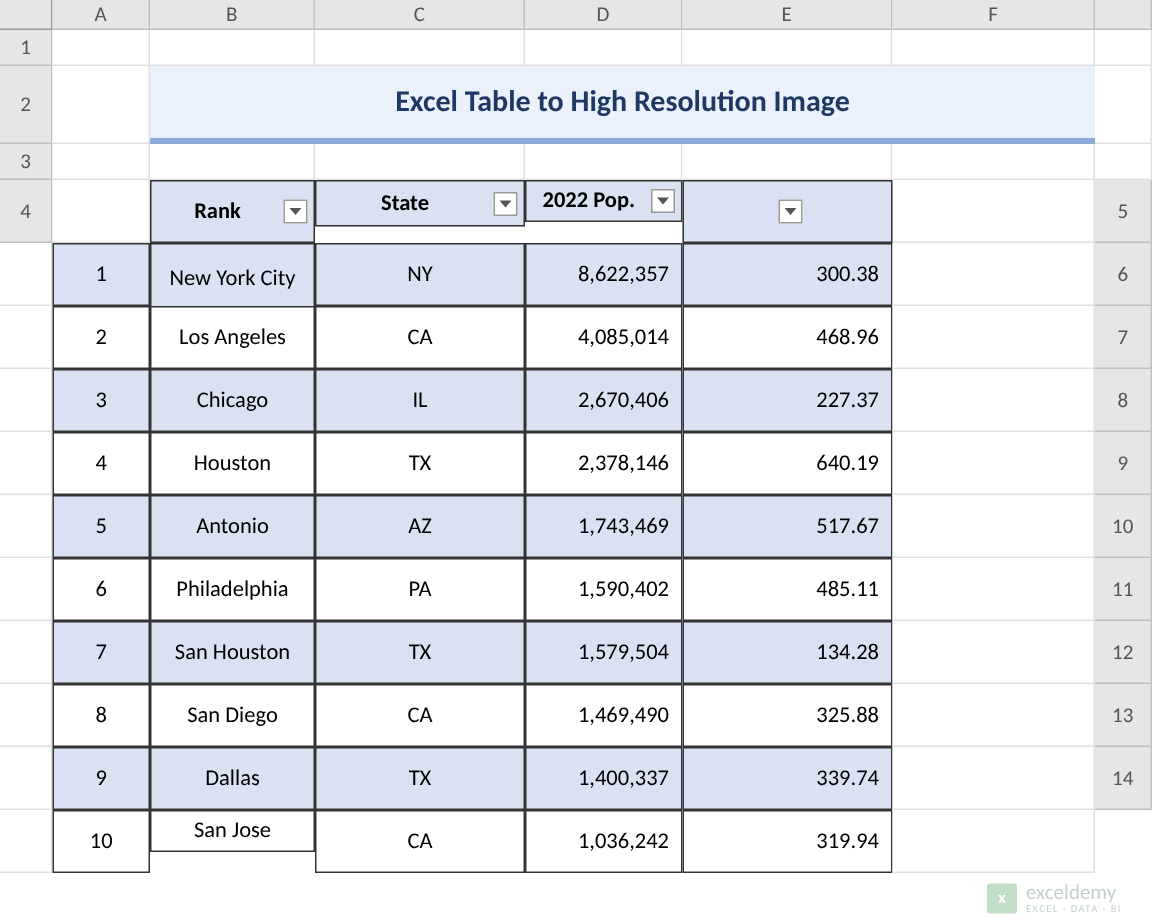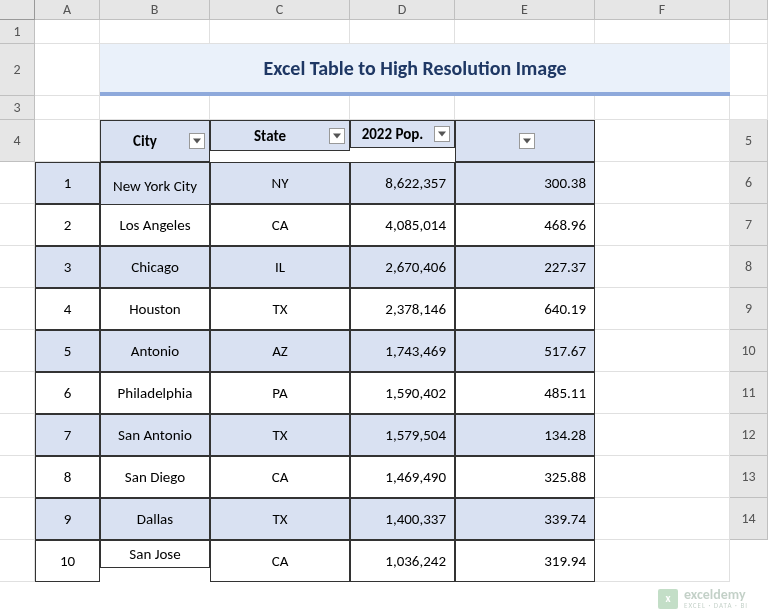--- a/index.html
+++ b/index.html
@@ -110,21 +110,21 @@
       margin-right: 6px;
       border-radius: 2px;
       display: flex;
       align-items: center;
       justify-content: center;
       color: #fff;
       font-weight: bold;
       font-size: 11px;
     }
     .watermark-text { display: flex; flex-direction: column; line-height: 1; }
-    .watermark-main { font-weight: bold; }
+    .watermark-main { font-weight: normal; }
     .watermark-sub { font-size: 7px; letter-spacing: 1px; }
     sup { font-size: 0.7em; }
   </style>
 </head>
 <body>
 
 <div class="grid" id="grid" style="grid-template-rows: 20px 24px 52px 24px 42px 42px 42px 42px 42px 42px 42px 42px 42px 42px 42px;">
     <div class="col-header" style="border-right:1px solid #999;border-bottom:1px solid #999"></div>
     <div class="col-header">A</div>
     <div class="col-header">B</div>
@@ -149,21 +149,21 @@
     <div class="cell" style="height:24px"></div>
     <div class="cell" style="height:24px"></div>
     <div class="cell" style="height:24px"></div>
     <div class="cell" style="height:24px"></div>
     <div class="cell" style="height:24px"></div>
     <div class="cell" style="height:24px"></div>
     <div class="cell" style="height:24px"></div>
     <div class="row-header" style="height:42px">4</div>
     <div class="cell" style="height:42px"></div>
     <div class="table-header" style="height:42px">
-      <span class="header-label">City</span>
+      <span class="header-label">Rank</span>
       <div class="filter-btn">
         <svg viewBox="0 0 10 6">
           <path d="M0 0 L5 6 L10 0 Z" fill="#555"></path>
         </svg>
       </div>
     </div>
     <div class="table-header" style="height:31px">
       <span class="header-label">State</span>
       <div class="filter-btn">
         <svg viewBox="0 0 10 6">
@@ -206,21 +206,21 @@
     <div class="row-header" style="height:42px">9</div>
     <div class="cell" style="height:42px"></div>
     <div class="row-odd" style="display:contents"><div class="data-cell center" style="height:42px">5</div><div class="data-cell center" style="height:42px">Antonio</div><div class="data-cell center" style="height:42px">AZ</div><div class="data-cell right" style="height:42px">1,743,469</div><div class="data-cell right" style="height:42px">517.67</div></div>
     <div class="cell" style="height:42px"></div>
     <div class="row-header" style="height:42px">10</div>
     <div class="cell" style="height:42px"></div>
     <div class="row-even" style="display:contents"><div class="data-cell center" style="height:42px">6</div><div class="data-cell center" style="height:42px">Philadelphia</div><div class="data-cell center" style="height:42px">PA</div><div class="data-cell right" style="height:42px">1,590,402</div><div class="data-cell right" style="height:42px">485.11</div></div>
     <div class="cell" style="height:42px"></div>
     <div class="row-header" style="height:42px">11</div>
     <div class="cell" style="height:42px"></div>
-    <div class="row-odd" style="display:contents"><div class="data-cell center" style="height:42px">7</div><div class="data-cell center" style="height:42px">San Antonio</div><div class="data-cell center" style="height:42px">TX</div><div class="data-cell right" style="height:42px">1,579,504</div><div class="data-cell right" style="height:42px">134.28</div></div>
+    <div class="row-odd" style="display:contents"><div class="data-cell center" style="height:42px">7</div><div class="data-cell center" style="height:42px">San Houston</div><div class="data-cell center" style="height:42px">TX</div><div class="data-cell right" style="height:42px">1,579,504</div><div class="data-cell right" style="height:42px">134.28</div></div>
     <div class="cell" style="height:42px"></div>
     <div class="row-header" style="height:42px">12</div>
     <div class="cell" style="height:42px"></div>
     <div class="row-even" style="display:contents"><div class="data-cell center" style="height:42px">8</div><div class="data-cell center" style="height:42px">San Diego</div><div class="data-cell center" style="height:42px">CA</div><div class="data-cell right" style="height:42px">1,469,490</div><div class="data-cell right" style="height:42px">325.88</div></div>
     <div class="cell" style="height:42px"></div>
     <div class="row-header" style="height:42px">13</div>
     <div class="cell" style="height:42px"></div>
     <div class="row-odd" style="display:contents"><div class="data-cell center" style="height:42px">9</div><div class="data-cell center" style="height:42px">Dallas</div><div class="data-cell center" style="height:42px">TX</div><div class="data-cell right" style="height:42px">1,400,337</div><div class="data-cell right" style="height:42px">339.74</div></div>
     <div class="cell" style="height:42px"></div>
     <div class="row-header" style="height:42px">14</div>

